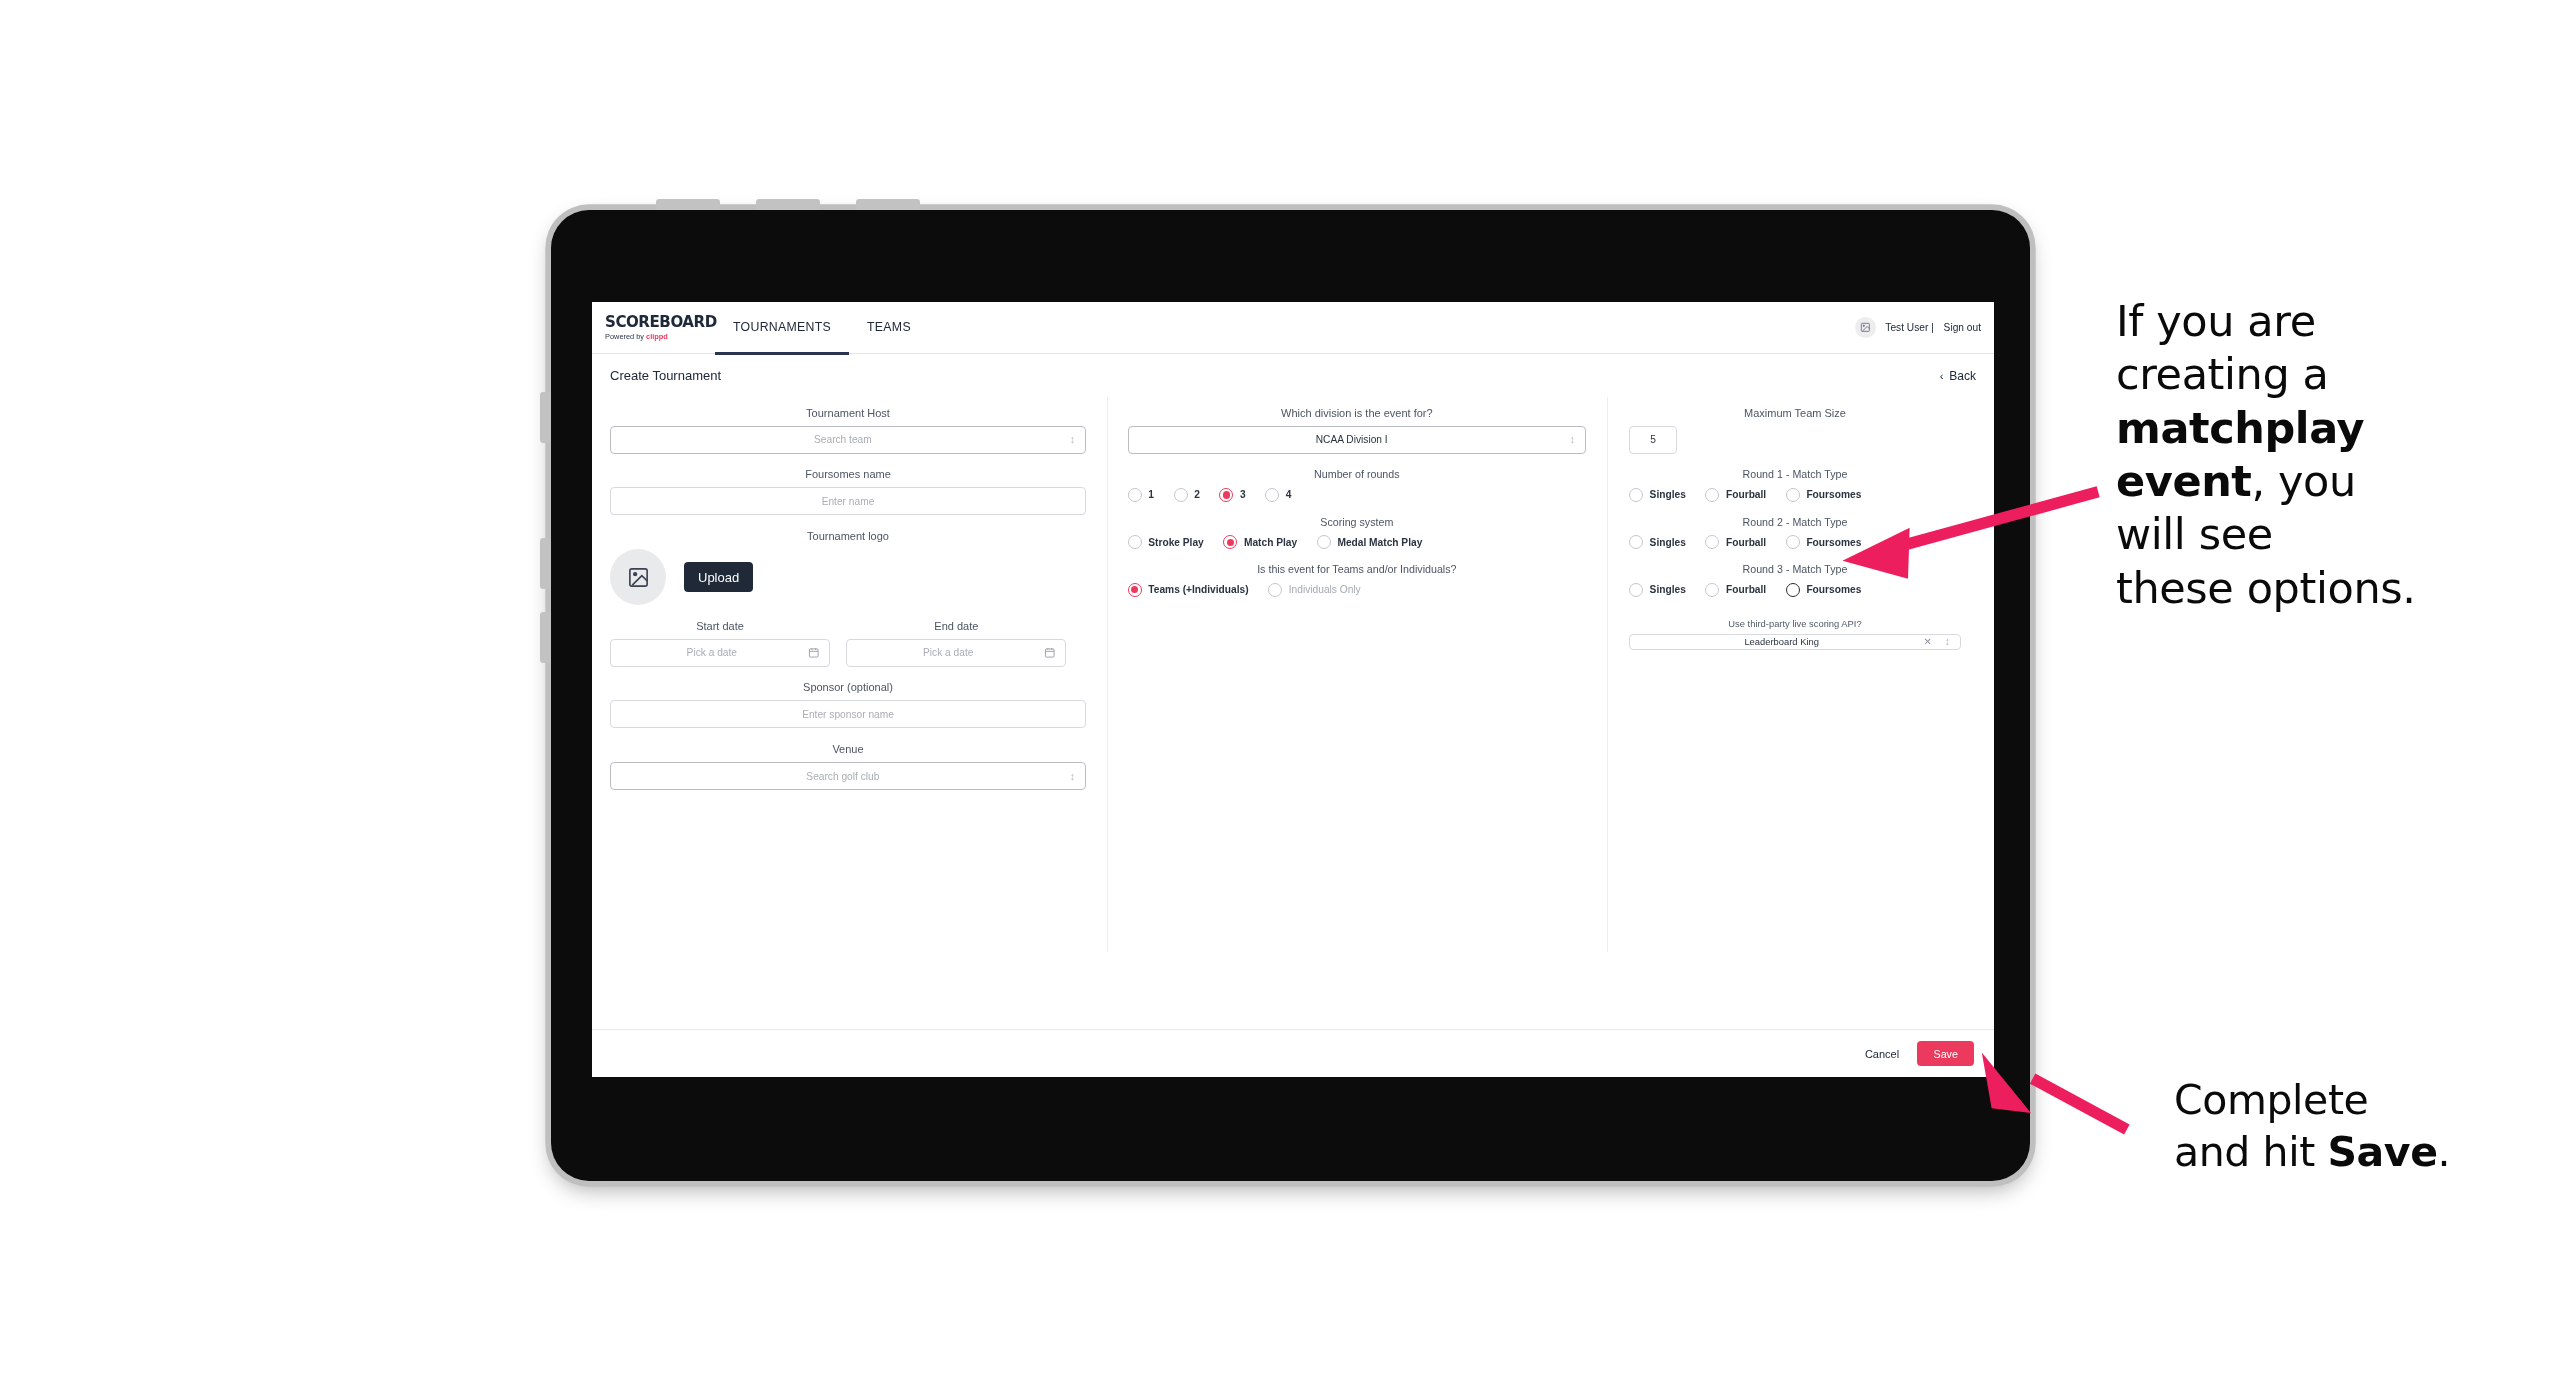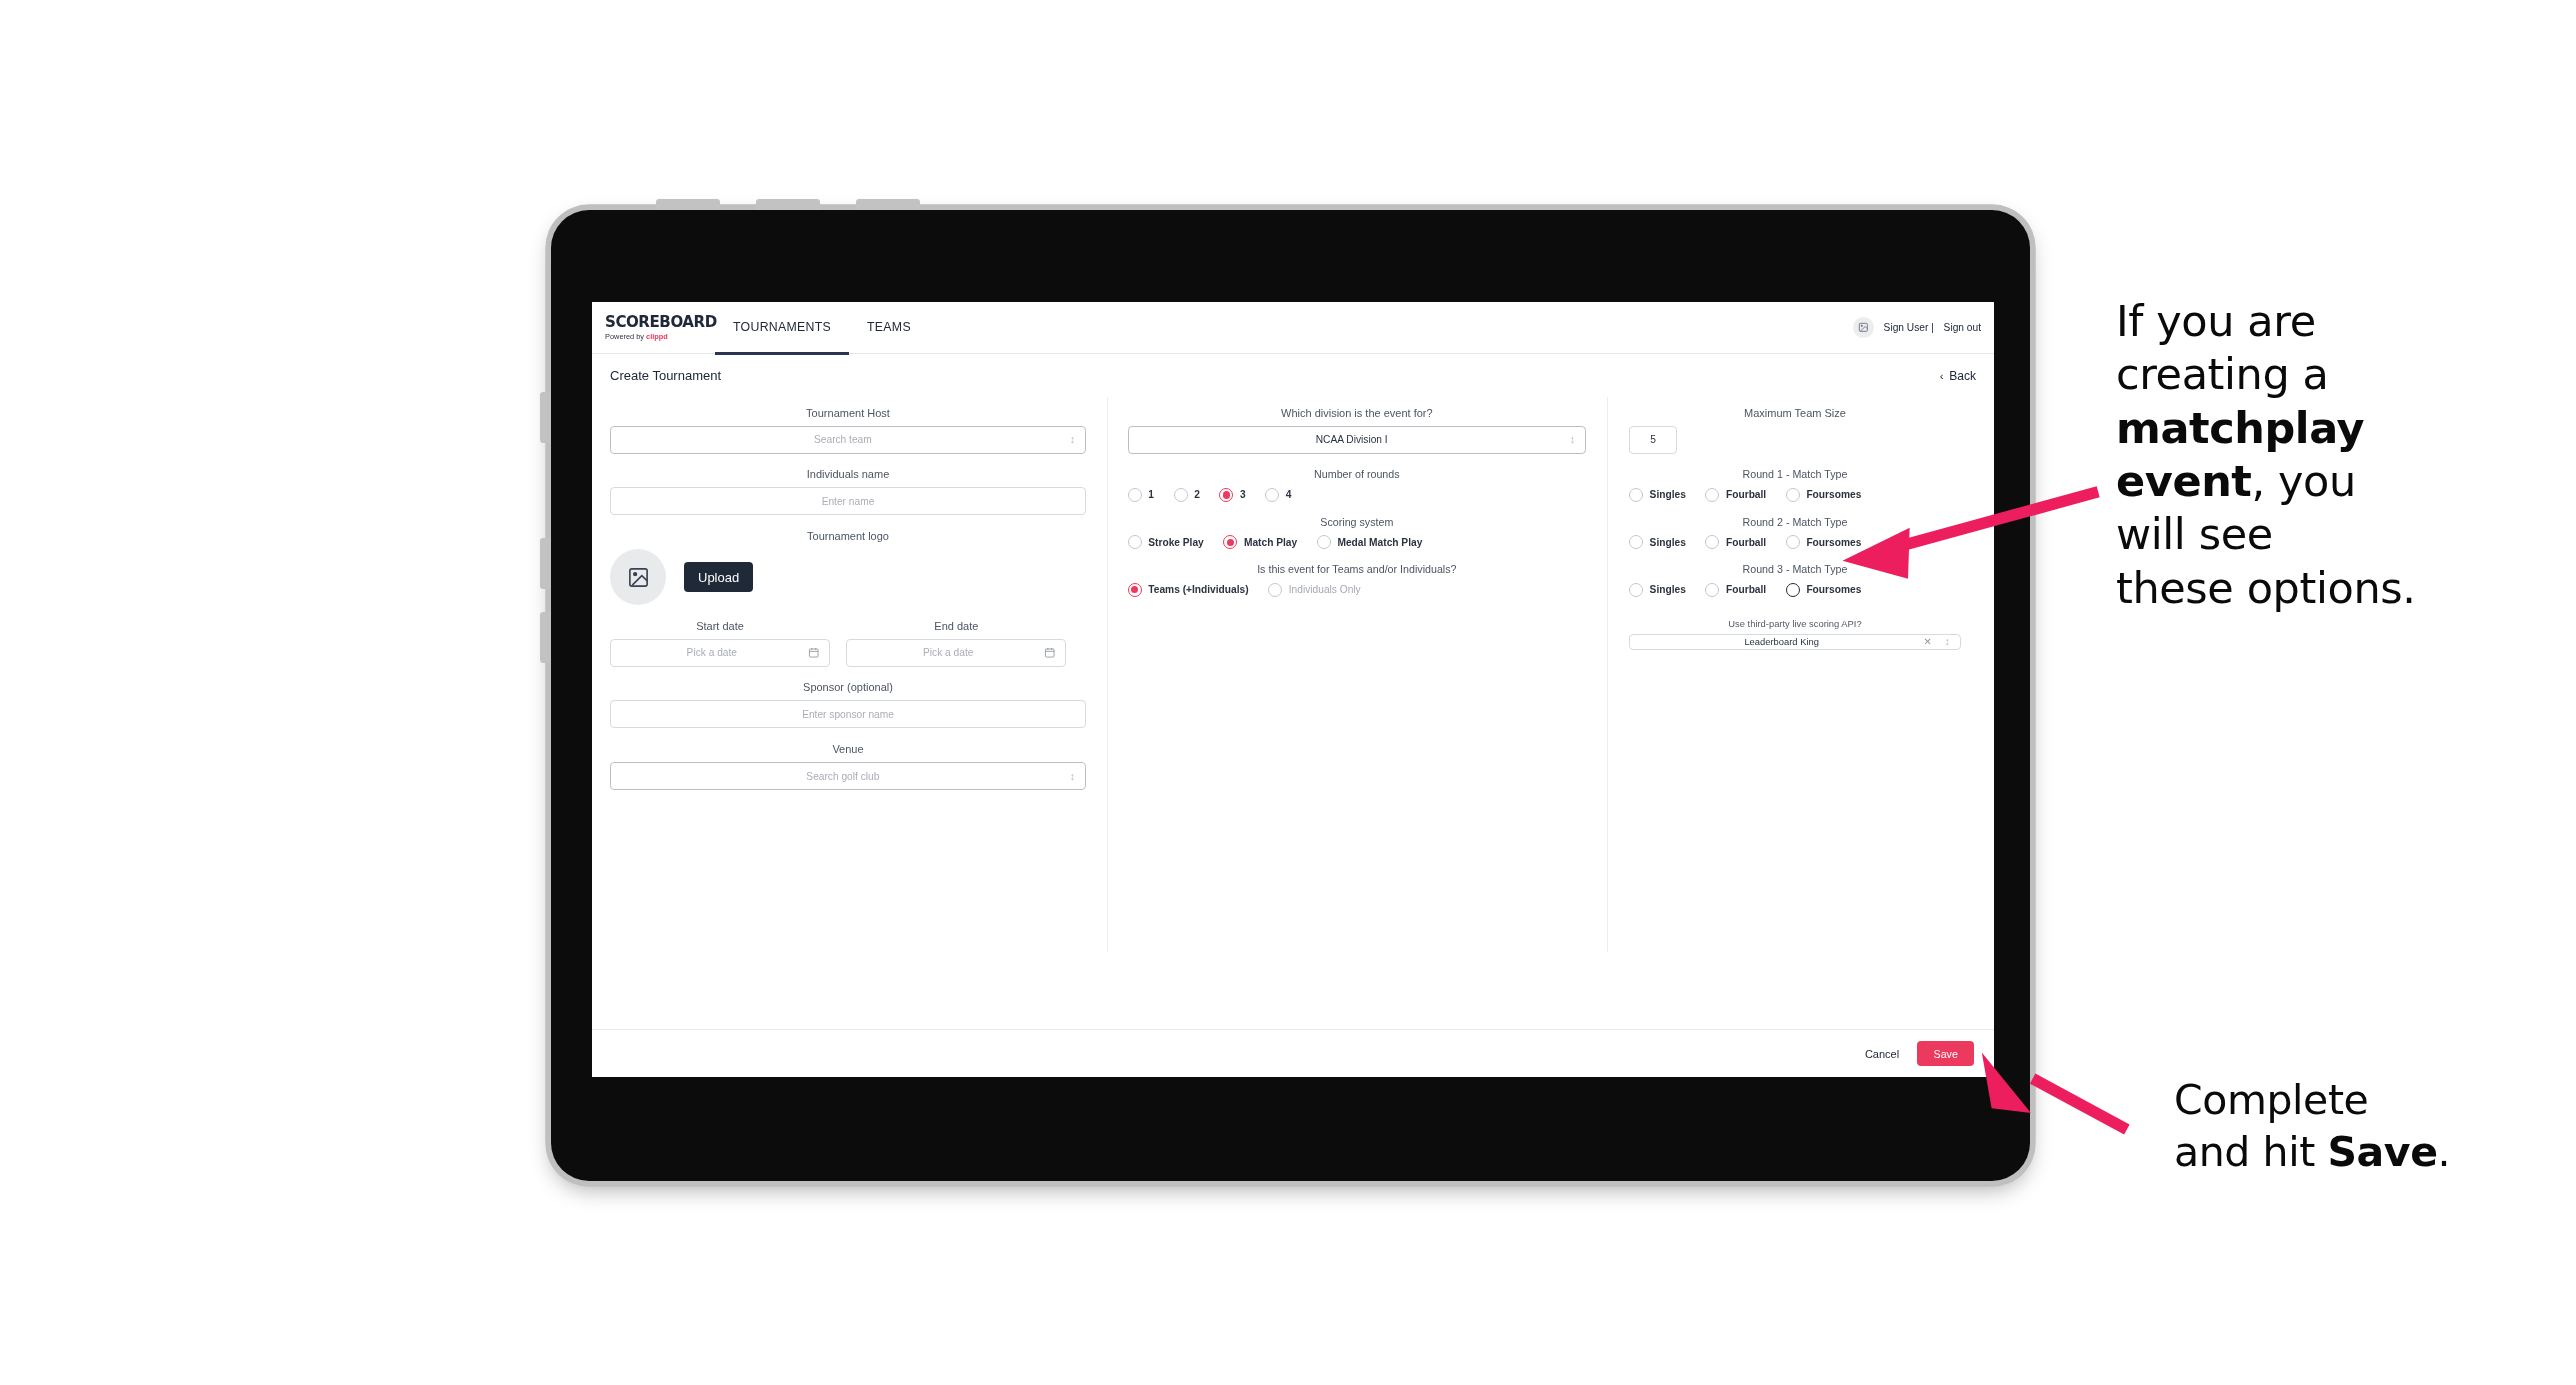--- a/index.html
+++ b/index.html
@@ -303,21 +303,21 @@
       <div class="topnav-tab">TEAMS</div>
       <div id="topbar-spacer"></div>
       <div id="topbar-user">
         <div id="user-avatar">
           <svg width="10.7" height="10.7" viewBox="0 0 24 24" fill="none" stroke="#6b7280" stroke-width="2">
             <rect x="3" y="3" width="18" height="18" rx="2"></rect>
               <circle cx="8.5" cy="8.5" r="1.5" fill="#6b7280"></circle>
               <path d="M21 15l-5-5L5 21"></path>
           </svg>
         </div>
-        <div id="user-name">Sign User |</div>
+        <div id="user-name">Test User |</div>
         <div id="sign-out">Sign out</div>
       </div>
     </div>
 
     <div id="page-header">
       <div id="page-title">Create Tournament</div>
       <div id="page-header-spacer"></div>
       <div id="back-link">
         <span class="chev">‹</span>
         <span>Back</span>
@@ -330,21 +330,21 @@
 
         <div class="field-block">
           <div class="field-label">Tournament Host</div>
           <div class="text-input">
             <span class="ph grow">Search team</span>
             <span class="stepper-icon">↕</span>
           </div>
         </div>
 
         <div class="field-block">
-          <div class="field-label">Individuals name</div>
+          <div class="field-label">Foursomes name</div>
           <div class="text-input light">
             <span class="ph grow">Enter name</span>
           </div>
         </div>
 
         <div class="field-block">
           <div class="field-label">Tournament logo</div>
           <div id="logo-row">
             <div id="logo-circle">
               <svg width="23" height="23" viewBox="0 0 24 24" fill="none" stroke="#3b4252" stroke-width="1.7">

